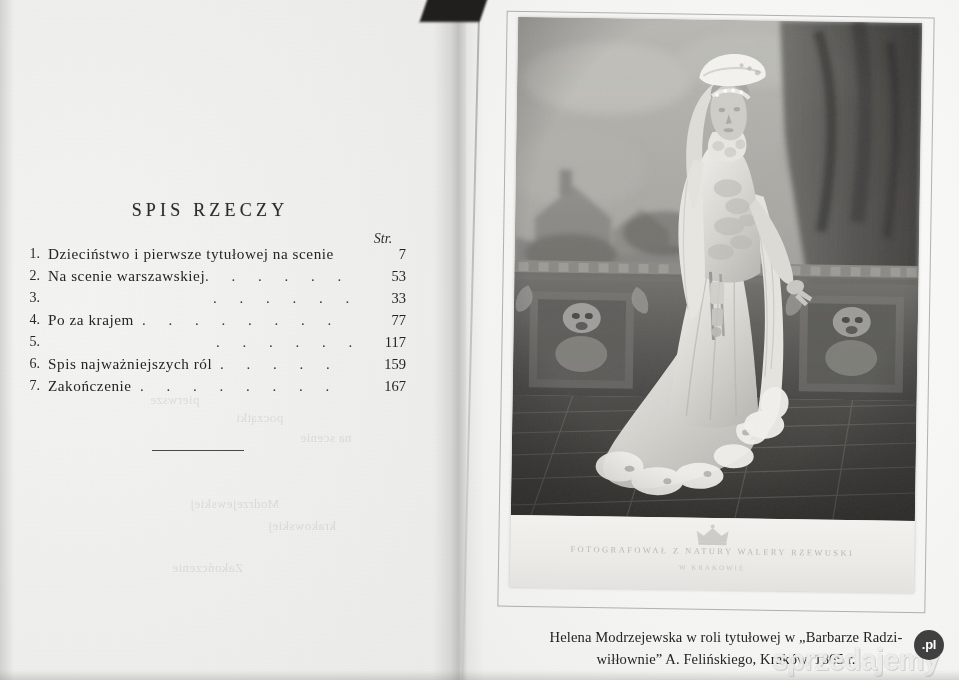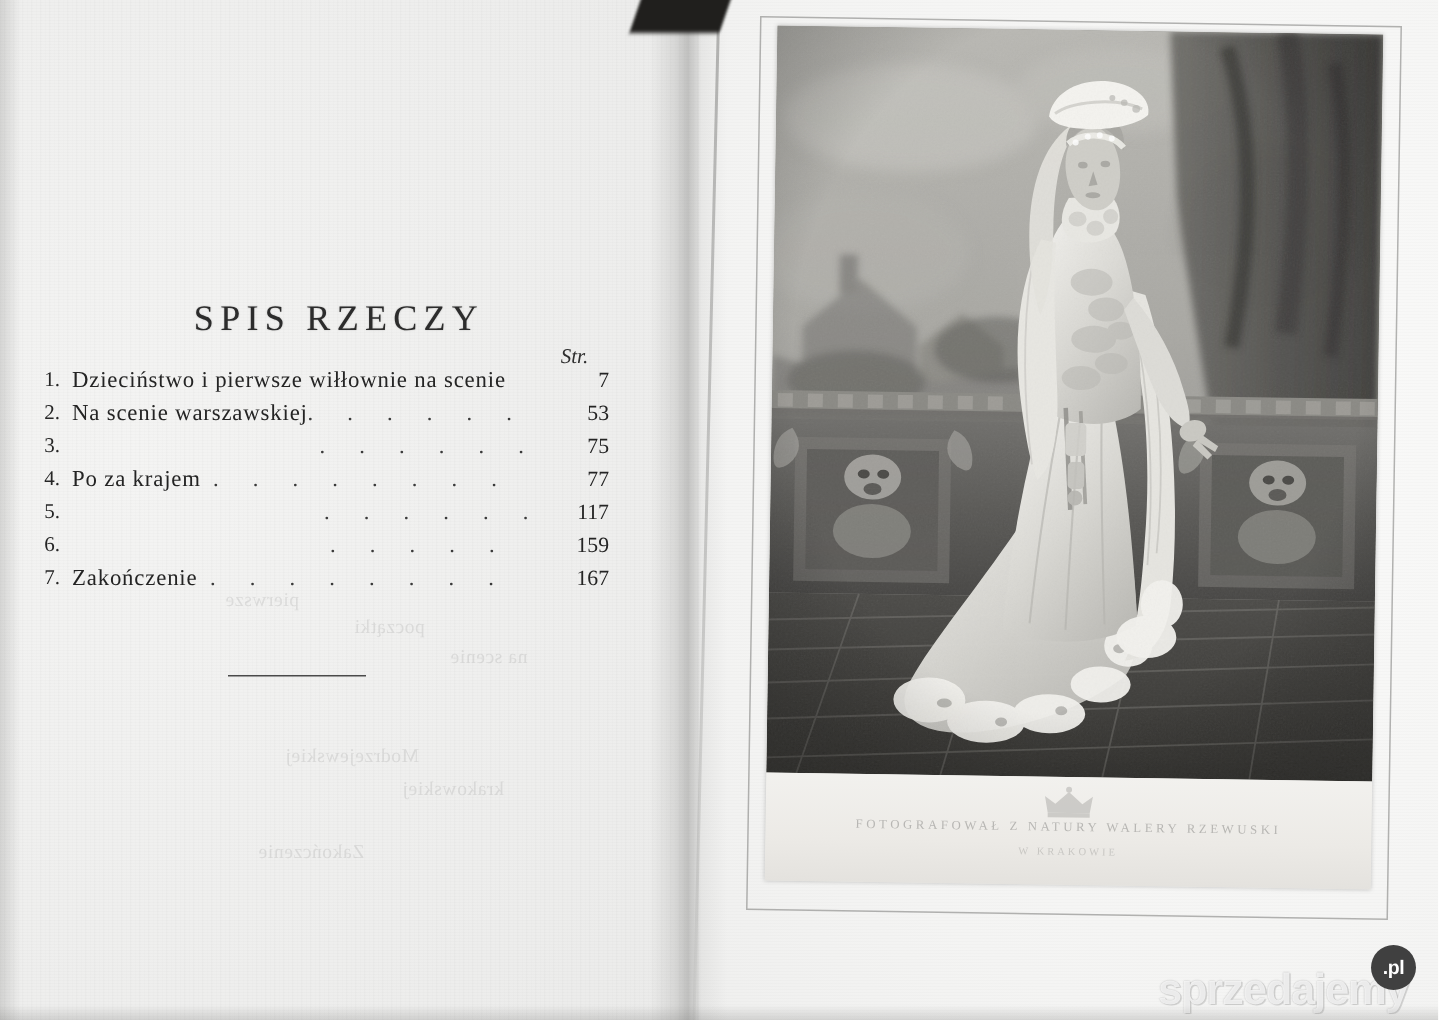--- a/index.html
+++ b/index.html
@@ -109,24 +109,24 @@
 
   
   .toc {
     position: absolute;
     left: 0; top: 0;
     width: 430px;
     z-index: 6;
   }
   .toc-heading {
     position: absolute;
-    left: 16px; top: 200px;
+    left: 0; top: 200px;
     width: 420px;
     text-align: center;
-    font-size: 24px;
+    font-size: 18px;
     letter-spacing: 4.2px;
     color: #2c2c2c;
     font-family: "Liberation Serif", serif;
     text-shadow: 0 0 1px rgba(60,60,60,.35);
   }
   .str-label {
     position: absolute;
     left: 360px; top: 231px;
     width: 46px;
     text-align: center;
@@ -330,48 +330,49 @@
   </div>
 
   <div class="toc">
     <div class="toc-heading">SPIS RZECZY</div>
 
     <div class="str-label">Str.</div>
 
     <ul class="toc-list" id="toc-list">
         <li class="toc-row">
           <span class="toc-num">1.</span>
-          <span class="toc-title">Dzieciństwo i pierwsze wiłłownie na scenie</span>
+          <span class="toc-title">Dzieciństwo i pierwsze tytułowej na scenie</span>
           <span class="toc-dots" style="left: 335px; width: 17px;"></span>
           <span class="toc-page">7</span>
         </li>
         <li class="toc-row">
           <span class="toc-num">2.</span>
           <span class="toc-title">Na scenie warszawskiej</span>
           <span class="toc-dots" style="left: 205px; width: 147px;">. . . . . .</span>
           <span class="toc-page">53</span>
         </li>
         <li class="toc-row">
           <span class="toc-num">3.</span>
           <span class="toc-dots" style="left: 213px; width: 139px;">. . . . . .</span>
-          <span class="toc-page">75</span>
+          <span class="toc-page">33</span>
         </li>
         <li class="toc-row">
           <span class="toc-num">4.</span>
           <span class="toc-title">Po za krajem</span>
           <span class="toc-dots" style="left: 142px; width: 210px;">. . . . . . . .</span>
           <span class="toc-page">77</span>
         </li>
         <li class="toc-row">
           <span class="toc-num">5.</span>
           <span class="toc-dots" style="left: 216px; width: 136px;">. . . . . .</span>
           <span class="toc-page">117</span>
         </li>
         <li class="toc-row">
           <span class="toc-num">6.</span>
+          <span class="toc-title">Spis najważniejszych ról</span>
           <span class="toc-dots" style="left: 220px; width: 132px;">. . . . .</span>
           <span class="toc-page">159</span>
         </li>
         <li class="toc-row">
           <span class="toc-num">7.</span>
           <span class="toc-title">Zakończenie</span>
           <span class="toc-dots" style="left: 140px; width: 212px;">. . . . . . . . .</span>
           <span class="toc-page">167</span>
         </li>
       </ul>
@@ -659,20 +660,24 @@
       <svg class="mount-crown" viewBox="0 0 40 26">
         <path d="M6 18 L4 7 L11 12 L20 4 L29 12 L36 7 L34 18 Z" fill="#6d6c69"></path>
         <rect x="6" y="18" width="28" height="3" fill="#6d6c69"></rect>
         <circle cx="20" cy="2.5" r="2" fill="#6d6c69"></circle>
       </svg>
       <div class="mount-text">FOTOGRAFOWAŁ Z NATURY WALERY RZEWUSKI</div>
       <div class="mount-sub">W KRAKOWIE</div>
     </div>
   </div>
 
+  <div class="caption">
+    <span>Helena Modrzejewska w roli tytułowej w „Barbarze Radzi-</span>
+    <span class="line2">wiłłownie” A. Felińskiego, Kraków, 1865 r.</span>
+  </div>
 
   <div class="watermark">
     <div class="wm-text">sprzedajemy</div>
     <div class="wm-badge">.pl</div>
   </div>
 
   <div class="bottom-edge"></div>
   <div class="left-edge"></div>
 </div>
 

